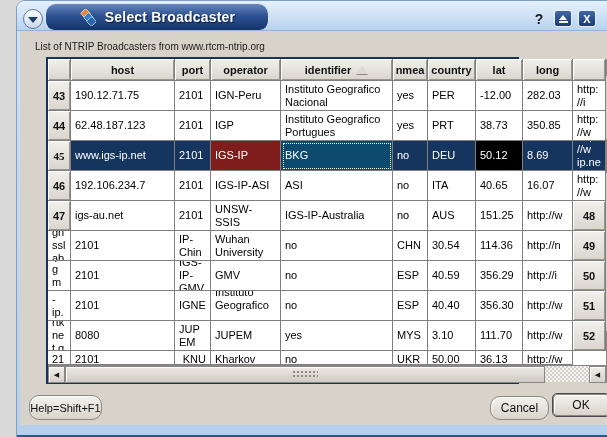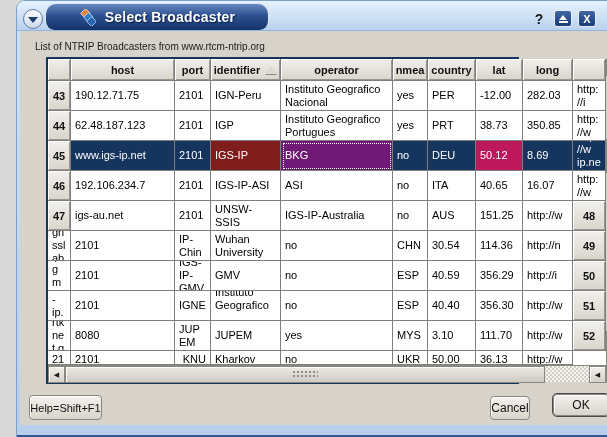--- a/index.html
+++ b/index.html
@@ -64,24 +64,24 @@
              box-shadow:inset 1px 1px 0 #fff; cursor:grab; }
   .hscroll { position:relative; width:575px; height:17px; border-top:1px solid #8a8680; }
   .h-thumb { position:absolute; left:17px; top:0; width:480px; height:17px;
              background:linear-gradient(#eceae5,#cfcbc3); border:1px solid #8a8680;
              box-shadow:inset 1px 1px 0 #fff; cursor:grab; display:flex; align-items:center; justify-content:center; }
   .grip { width:26px; height:9px;
           background-image:radial-gradient(#8f8b84 1px, transparent 1.2px);
           background-size:4px 4px; }
 
   .btn { position:absolute; background:linear-gradient(#f4f2ee,#d8d4cb); border:1px solid #8a8680;
-         border-radius:4px; box-shadow:inset 1px 1px 0 #ffffff; font-size:12px; color:#111;
+         border-radius:10px; box-shadow:inset 1px 1px 0 #ffffff; font-size:12px; color:#111;
          display:flex; align-items:center; justify-content:center; cursor:pointer; }
   .help-bottom { left:9px; top:364px; width:73px; height:25px; font-size:11px; }
-  .cancel { left:470px; top:365px; width:40px; height:24px; }
+  .cancel { left:470px; top:365px; width:59px; height:24px; }
   .ok { left:533px; top:363px; width:56px; height:22px; outline:1px solid #4c4c4c; outline-offset:-0px;
         border-radius:4px; }
   .bottom-line { position:absolute; left:0; bottom:0; width:100%; height:2px; background:#2f568c; }
 </style>
 </head>
 <body>
 
 <div id="window">
 
   <div class="titlebar">
@@ -106,22 +106,22 @@
 
   <div class="body">
     <div class="list-label">List of NTRIP Broadcasters from www.rtcm-ntrip.org</div>
 
     <div class="table-widget">
       <div class="table-inner">
         <div class="grid" id="grid">
             <div class="hcell"></div>
             <div class="hcell">host</div>
             <div class="hcell">port</div>
+            <div class="hcell">operator</div>
             <div class="hcell">identifier<span class="sort-tri"></span></div>
-            <div class="hcell">operator</div>
             <div class="hcell">nmea</div>
             <div class="hcell">country</div>
             <div class="hcell">lat</div>
             <div class="hcell">long</div>
             <div class="hcell"></div>
             <div class="rnum">43</div>
             <div class="cell">190.12.71.75</div>
             <div class="cell">2101</div>
             <div class="cell">IGN-Peru</div>
             <div class="cell">Instituto Geografico Nacional</div>
@@ -133,28 +133,28 @@
             <div class="rnum">44</div>
             <div class="cell">62.48.187.123</div>
             <div class="cell">2101</div>
             <div class="cell">IGP</div>
             <div class="cell">Instituto Geografico Portugues</div>
             <div class="cell">yes</div>
             <div class="cell">PRT</div>
             <div class="cell">38.73</div>
             <div class="cell">350.85</div>
             <div class="cell">http://w</div>
-            <div class="rnum" style="font-weight: bold;">45</div>
+            <div class="rnum" style="font-weight: bold; font-family: Liberation Serif, serif;">45</div>
             <div class="cell" style="background: rgb(22, 53, 94); color: rgb(255, 255, 255);">www.igs-ip.net</div>
             <div class="cell" style="background: rgb(22, 53, 94); color: rgb(255, 255, 255);">2101</div>
             <div class="cell" style="background: #7f1d1d; color: rgb(255, 255, 255);">IGS-IP</div>
-            <div class="cell focus-cell" style="background: #701a75; color: rgb(255, 255, 255);">BKG</div>
+            <div class="cell focus-cell" style="background: #0c4a6e; color: rgb(255, 255, 255);">BKG</div>
             <div class="cell" style="background: rgb(22, 53, 94); color: rgb(255, 255, 255);">no</div>
             <div class="cell" style="background: rgb(22, 53, 94); color: rgb(255, 255, 255);">DEU</div>
-            <div class="cell" style="background: #be185d; color: rgb(255, 255, 255);">50.12</div>
+            <div class="cell" style="background: #000000; color: rgb(255, 255, 255);">50.12</div>
             <div class="cell" style="background: rgb(22, 53, 94); color: rgb(255, 255, 255);">8.69</div>
             <div class="cell" style="background: rgb(22, 53, 94); color: rgb(255, 255, 255);">http://w ip.net/</div>
             <div class="rnum">46</div>
             <div class="cell">192.106.234.7</div>
             <div class="cell">2101</div>
             <div class="cell">IGS-IP-ASI</div>
             <div class="cell">ASI</div>
             <div class="cell">no</div>
             <div class="cell">ITA</div>
             <div class="cell">40.65</div>

